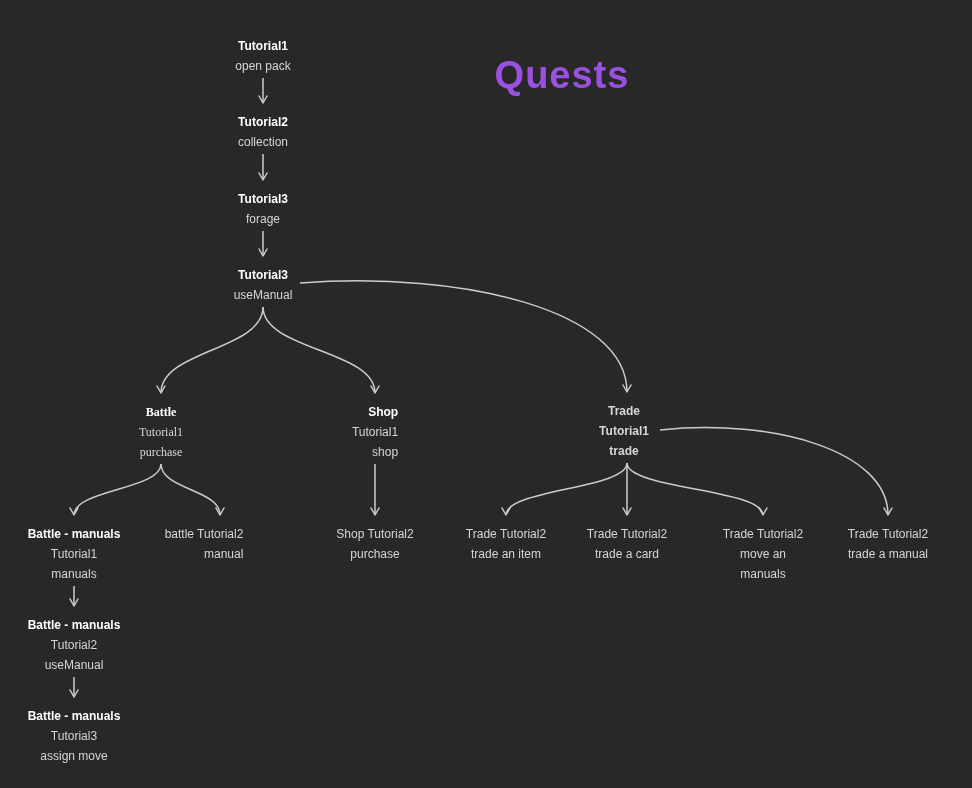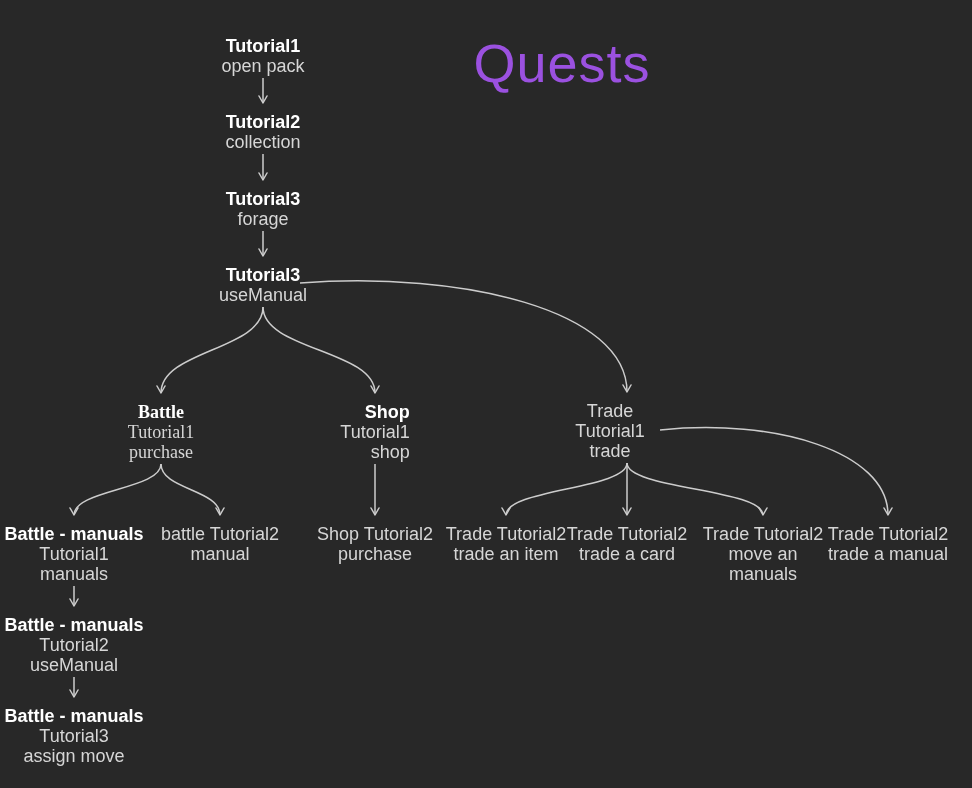--- a/index.html
+++ b/index.html
@@ -14,32 +14,32 @@
   }
   .edge-layer {
     position: absolute;
     left: 0; top: 0;
     width: 972px; height: 788px;
   }
   .edge { fill: none; stroke-width: 1.5; }
   .page-title {
     position: absolute;
     left: 562px;
-    top: 32px;
+    top: 54px;
     transform: translateX(-50%);
-    font-size: 54px;
-    font-weight: 400;
+    font-size: 38px;
+    font-weight: 700;
     letter-spacing: 1px;
     white-space: nowrap;
   }
   .node {
     position: absolute;
     transform: translateX(-50%);
     text-align: center;
-    font-size: 18px;
+    font-size: 12px;
     line-height: 20px;
     color: #d6d6d6;
     white-space: nowrap;
   }
   .node .line { display: block; }
   .node .b { font-weight: 700; color: #ffffff; }
 </style>
 </head>
 <body style="background: rgb(40, 40, 40);">
 
@@ -89,31 +89,31 @@
       <div class="node" style="left: 161px; top: 402px; font-family: Liberation Serif, serif;">
         <span class="line b">Battle</span>
         <span class="line">Tutorial1</span>
         <span class="line">purchase</span>
       </div>
       <div class="node" style="left: 375px; top: 402px; text-align: right;">
         <span class="line b">Shop</span>
         <span class="line">Tutorial1</span>
         <span class="line">shop</span>
       </div>
-      <div class="node" style="left: 610px; top: 401px;">
+      <div class="node" style="left: 624px; top: 401px; font-weight: bold;">
         <span class="line">Trade</span>
         <span class="line">Tutorial1</span>
         <span class="line">trade</span>
       </div>
       <div class="node" style="left: 74px; top: 524px;">
         <span class="line b">Battle - manuals</span>
         <span class="line">Tutorial1</span>
         <span class="line">manuals</span>
       </div>
-      <div class="node" style="left: 220px; top: 524px;">
+      <div class="node" style="left: 204px; top: 524px; text-align: right;">
         <span class="line">battle Tutorial2</span>
         <span class="line">manual</span>
       </div>
       <div class="node" style="left: 375px; top: 524px;">
         <span class="line">Shop Tutorial2</span>
         <span class="line">purchase</span>
       </div>
       <div class="node" style="left: 506px; top: 524px;">
         <span class="line">Trade Tutorial2</span>
         <span class="line">trade an item</span>

